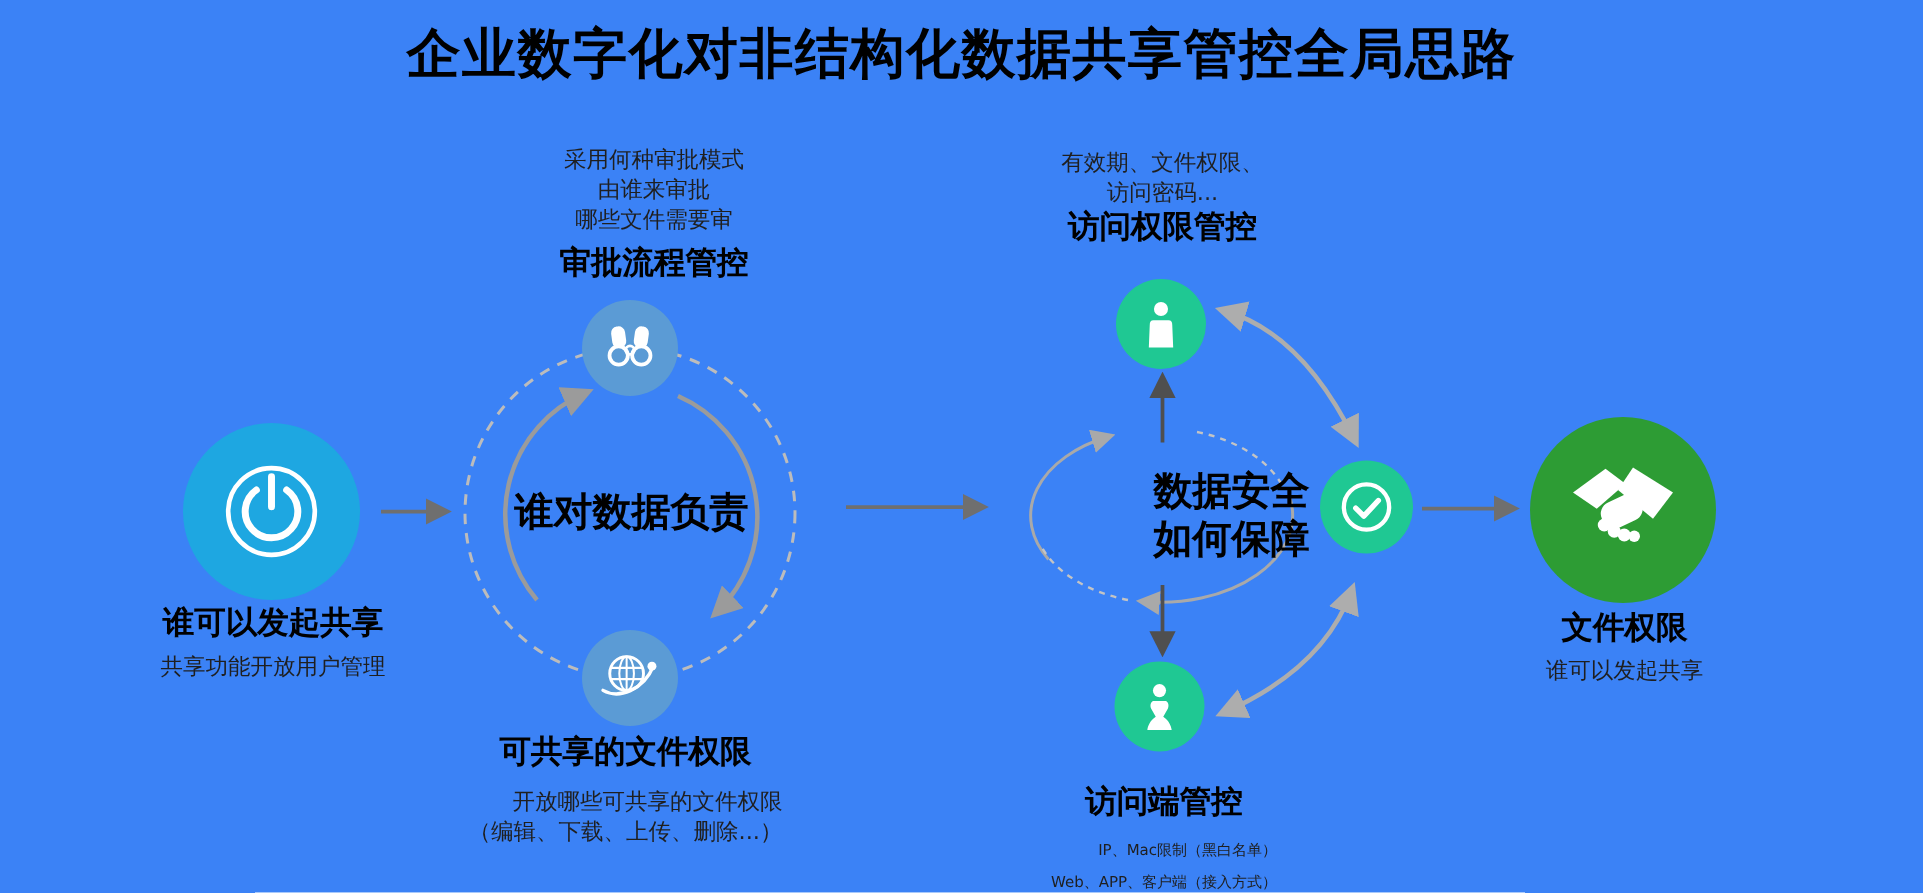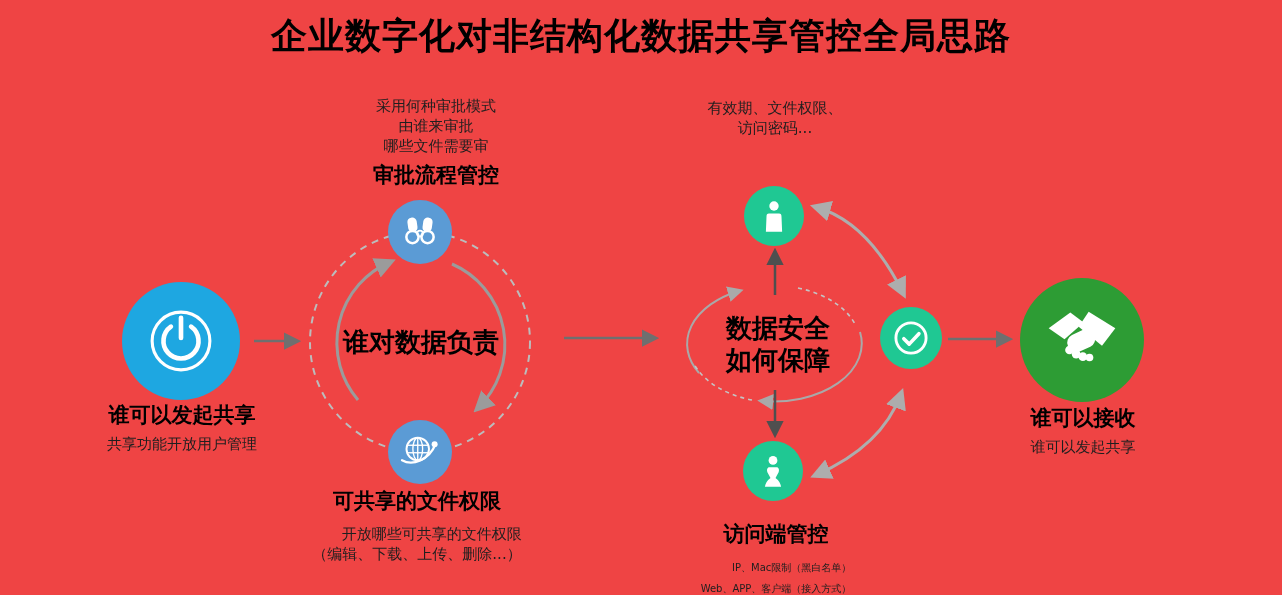--- a/index.html
+++ b/index.html
@@ -1,16 +1,16 @@
 <!DOCTYPE html>
 <html><head>
 <meta charset="utf-8">
 <style>
   html,body{margin:0;padding:0;background:#fff;font-family:"DejaVu Sans","Liberation Sans",sans-serif;}
-  .canvas{position:relative;width:1282px;height:595px;background:#ef4444;overflow:hidden;margin:0 auto;}
+  .canvas{position:relative;width:1282px;height:595px;background:#3b82f6;overflow:hidden;margin:0 auto;}
   .layer{position:absolute;left:0;top:0;width:1282px;height:595px;}
   svg.connectors{z-index:1;}
   .node,.txt{position:absolute;z-index:2;}
   .circle{border-radius:50%;display:flex;align-items:center;justify-content:center;}
   .c-bright{background:#1EA7E1;}
   .c-muted{background:#5B9BD5;}
   .c-emerald{background:#1FC893;}
   .c-green{background:#2D9C34;}
   .txt{transform:translateX(-50%);text-align:center;color:#1a1a1a;}
   .note{font-size:15px;line-height:20px;white-space:nowrap;color:#1f1f1f;}
@@ -112,30 +112,31 @@
 
   <div class="txt" style="left:417px;top:488px;">
     <div class="heading">可共享的文件权限</div>
     <div class="note mt10">开放哪些可共享的文件权限</div>
     <div class="note">（编辑、下载、上传、删除...）</div>
   </div>
 
   <div class="txt" style="left:775px;top:98px;">
     <div class="note">有效期、文件权限、</div>
     <div class="note">访问密码...</div>
+    <div class="heading">访问权限管控</div>
   </div>
 
   <div class="node circle c-emerald" style="left:744px;top:186px;width:60px;height:60px;">
     <svg width="40" height="40" viewBox="0 0 64 64">
       <circle cx="32" cy="16" r="7.5" fill="#fff"></circle>
       <path d="M 24 28 L 40 28 C 43 28 44 30 44 33 L 45 57 L 19 57 L 20 33 C 20 30 21 28 24 28 Z" fill="#fff"></path>
     </svg>
   </div>
 
-  <div class="txt" style="left:778px;top:344px;transform:translate(-50%,-50%);">
+  <div class="txt" style="left:821px;top:344px;transform:translate(-50%,-50%);">
     <div class="center-label">数据安全</div>
     <div class="center-label">如何保障</div>
   </div>
 
   <div class="node circle c-emerald" style="left:743px;top:441px;width:60px;height:60px;">
     <svg width="40" height="40" viewBox="0 0 64 64">
       <circle cx="32" cy="15" r="7" fill="#fff"></circle>
       <path d="M 25 26 L 39 26 C 42 28 42 31 41 34 L 36 43 C 42 47 44 52 45 57 L 19 57 C 20 52 22 47 28 43 L 23 34 C 22 31 22 28 25 26 Z" fill="#fff"></path>
     </svg>
   </div>
@@ -158,17 +159,17 @@
       <polygon points="8,34 34,15 50,27 27,47" fill="#fff"></polygon>
       <polygon points="56,14 88,34 72,55 44,32" fill="#fff"></polygon>
       <rect x="30" y="38" width="34" height="22" rx="10" fill="#fff" transform="rotate(-25 47 49)"></rect>
       <circle cx="33" cy="60" r="5.2" fill="#fff"></circle>
       <circle cx="41" cy="65" r="5.2" fill="#fff"></circle>
       <circle cx="49" cy="68" r="5.2" fill="#fff"></circle>
       <circle cx="57" cy="69" r="4.6" fill="#fff"></circle>
     </svg>
   </div>
   <div class="txt" style="left:1083px;top:405px;">
-    <div class="heading">谁可以接收</div>
+    <div class="heading">文件权限</div>
     <div class="note mt6">谁可以发起共享</div>
   </div>
 
 </div>
 
 </body></html>

